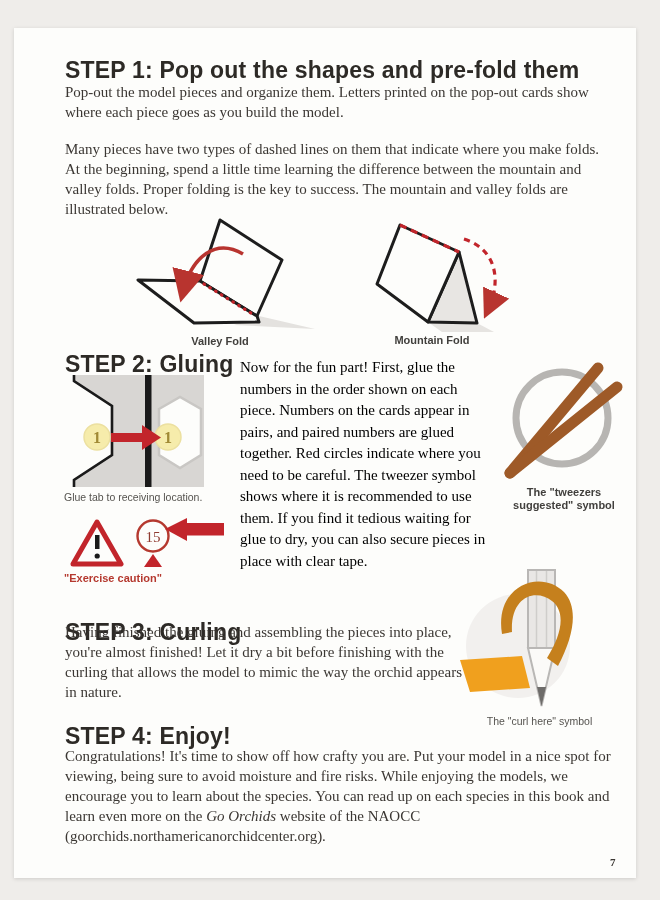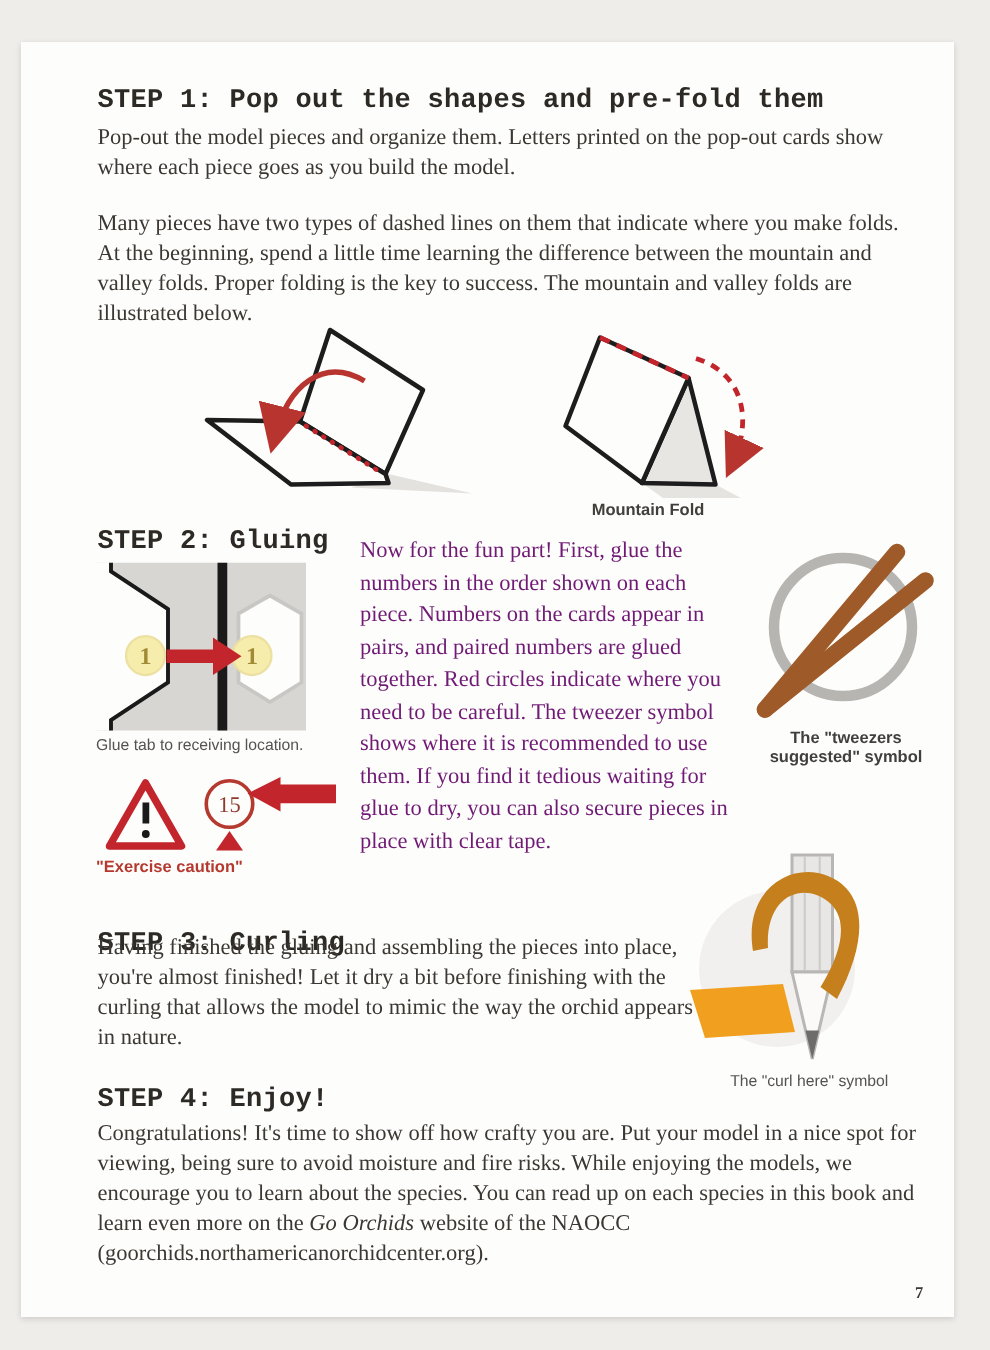--- a/index.html
+++ b/index.html
@@ -10,28 +10,28 @@
     position:relative;overflow:hidden;
   }
   .canvas{position:absolute;left:0;top:0;width:660px;height:900px;}
   .sheet{
     position:absolute;left:14px;top:28px;width:622px;height:850px;
     background:#fdfdfb;
     box-shadow:0 1px 4px rgba(0,0,0,0.14);
   }
   .abs{position:absolute;}
   h2.step{
-    margin:0;font-family:Liberation Mono, monospace;
-    font-size:18px;font-weight:bold;color:#2d2a26;letter-spacing:.2px;
+    margin:0;font-family:Liberation Sans, sans-serif;
+    font-size:23px;font-weight:bold;color:#2d2a26;letter-spacing:.2px;
   }
   p.body{
     margin:0;font-size:15px;line-height:20px;color:#3b3733;
   }
   p.body-col{
-    margin:0;font-size:15px;line-height:21.5px;color:#701a75;
+    margin:0;font-size:15px;line-height:21.5px;color:#000000;
   }
   .caption{
     font-family:"Liberation Sans", sans-serif;
     font-size:11px;font-weight:600;color:#413f3c;text-align:center;line-height:13px;
   }
   .caption.small{font-size:10.5px;font-weight:400;color:#55534f;}
   .caption.red{color:#b5392f;font-weight:700;text-align:left;}
   .pagenum{
     font-family:"Liberation Serif", serif;font-size:11px;font-weight:bold;color:#3b3733;
   }
@@ -54,20 +54,21 @@
         <marker id="arrR" markerWidth="9" markerHeight="9" refX="6" refY="4.5" orient="auto">
           <path d="M0,0 L9,4.5 L0,9 Z" fill="#b8342f"></path>
         </marker>
       </defs>
       <polygon points="137,100 193,113 112,109" fill="#e4e2df"></polygon>
       <polygon points="98,4 160,44 135,100 78,65" fill="#fdfdfb" stroke="#1d1d1d" stroke-width="3" stroke-linejoin="round"></polygon>
       <polygon points="16,64 78,65 135,100 137,106 72,107" fill="#fdfdfb" stroke="#1d1d1d" stroke-width="3" stroke-linejoin="round"></polygon>
       <line x1="82" y1="68" x2="132" y2="99" stroke="#c2252b" stroke-width="3.2" stroke-dasharray="0.6 6.2" stroke-linecap="round"></line>
       <path d="M121,38 C94,22 70,40 61,76" fill="none" stroke="#b8342f" stroke-width="3.6" marker-end="url(#arrR)"></path>
     </svg>
+    <div class="caption" style="margin-top:3px;">Valley Fold</div>
   </div>
 
   <div class="abs" style="left:342px;top:222px;width:180px;">
     <svg width="180" height="112" viewBox="0 0 180 112">
       <polygon points="86,100 135,101 152,110 100,110" fill="#e6e4e1"></polygon>
       <polygon points="117,30 135,101 86,100" fill="#e8e6e3" stroke="#1d1d1d" stroke-width="3" stroke-linejoin="round"></polygon>
       <polygon points="58,3 117,30 86,100 35,62" fill="#fdfdfb" stroke="#1d1d1d" stroke-width="3" stroke-linejoin="round"></polygon>
       <line x1="58" y1="3" x2="117" y2="30" stroke="#c2252b" stroke-width="3.2" stroke-dasharray="7 5"></line>
       <path d="M122,17 C154,27 160,58 146,88" fill="none" stroke="#c2252b" stroke-width="3.2" stroke-dasharray="6 5" marker-end="url(#arrR)"></path>
     </svg>

